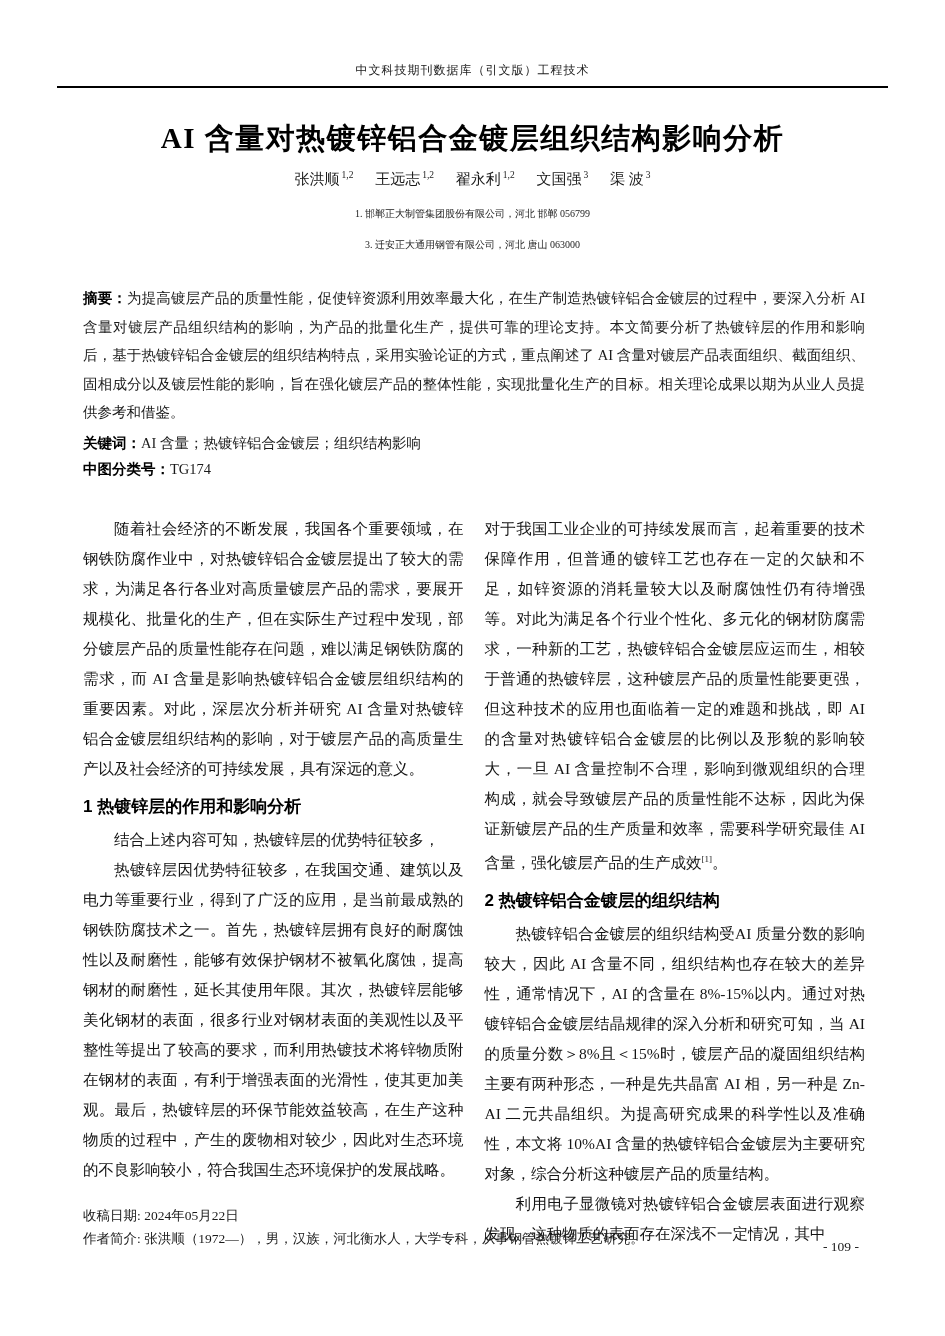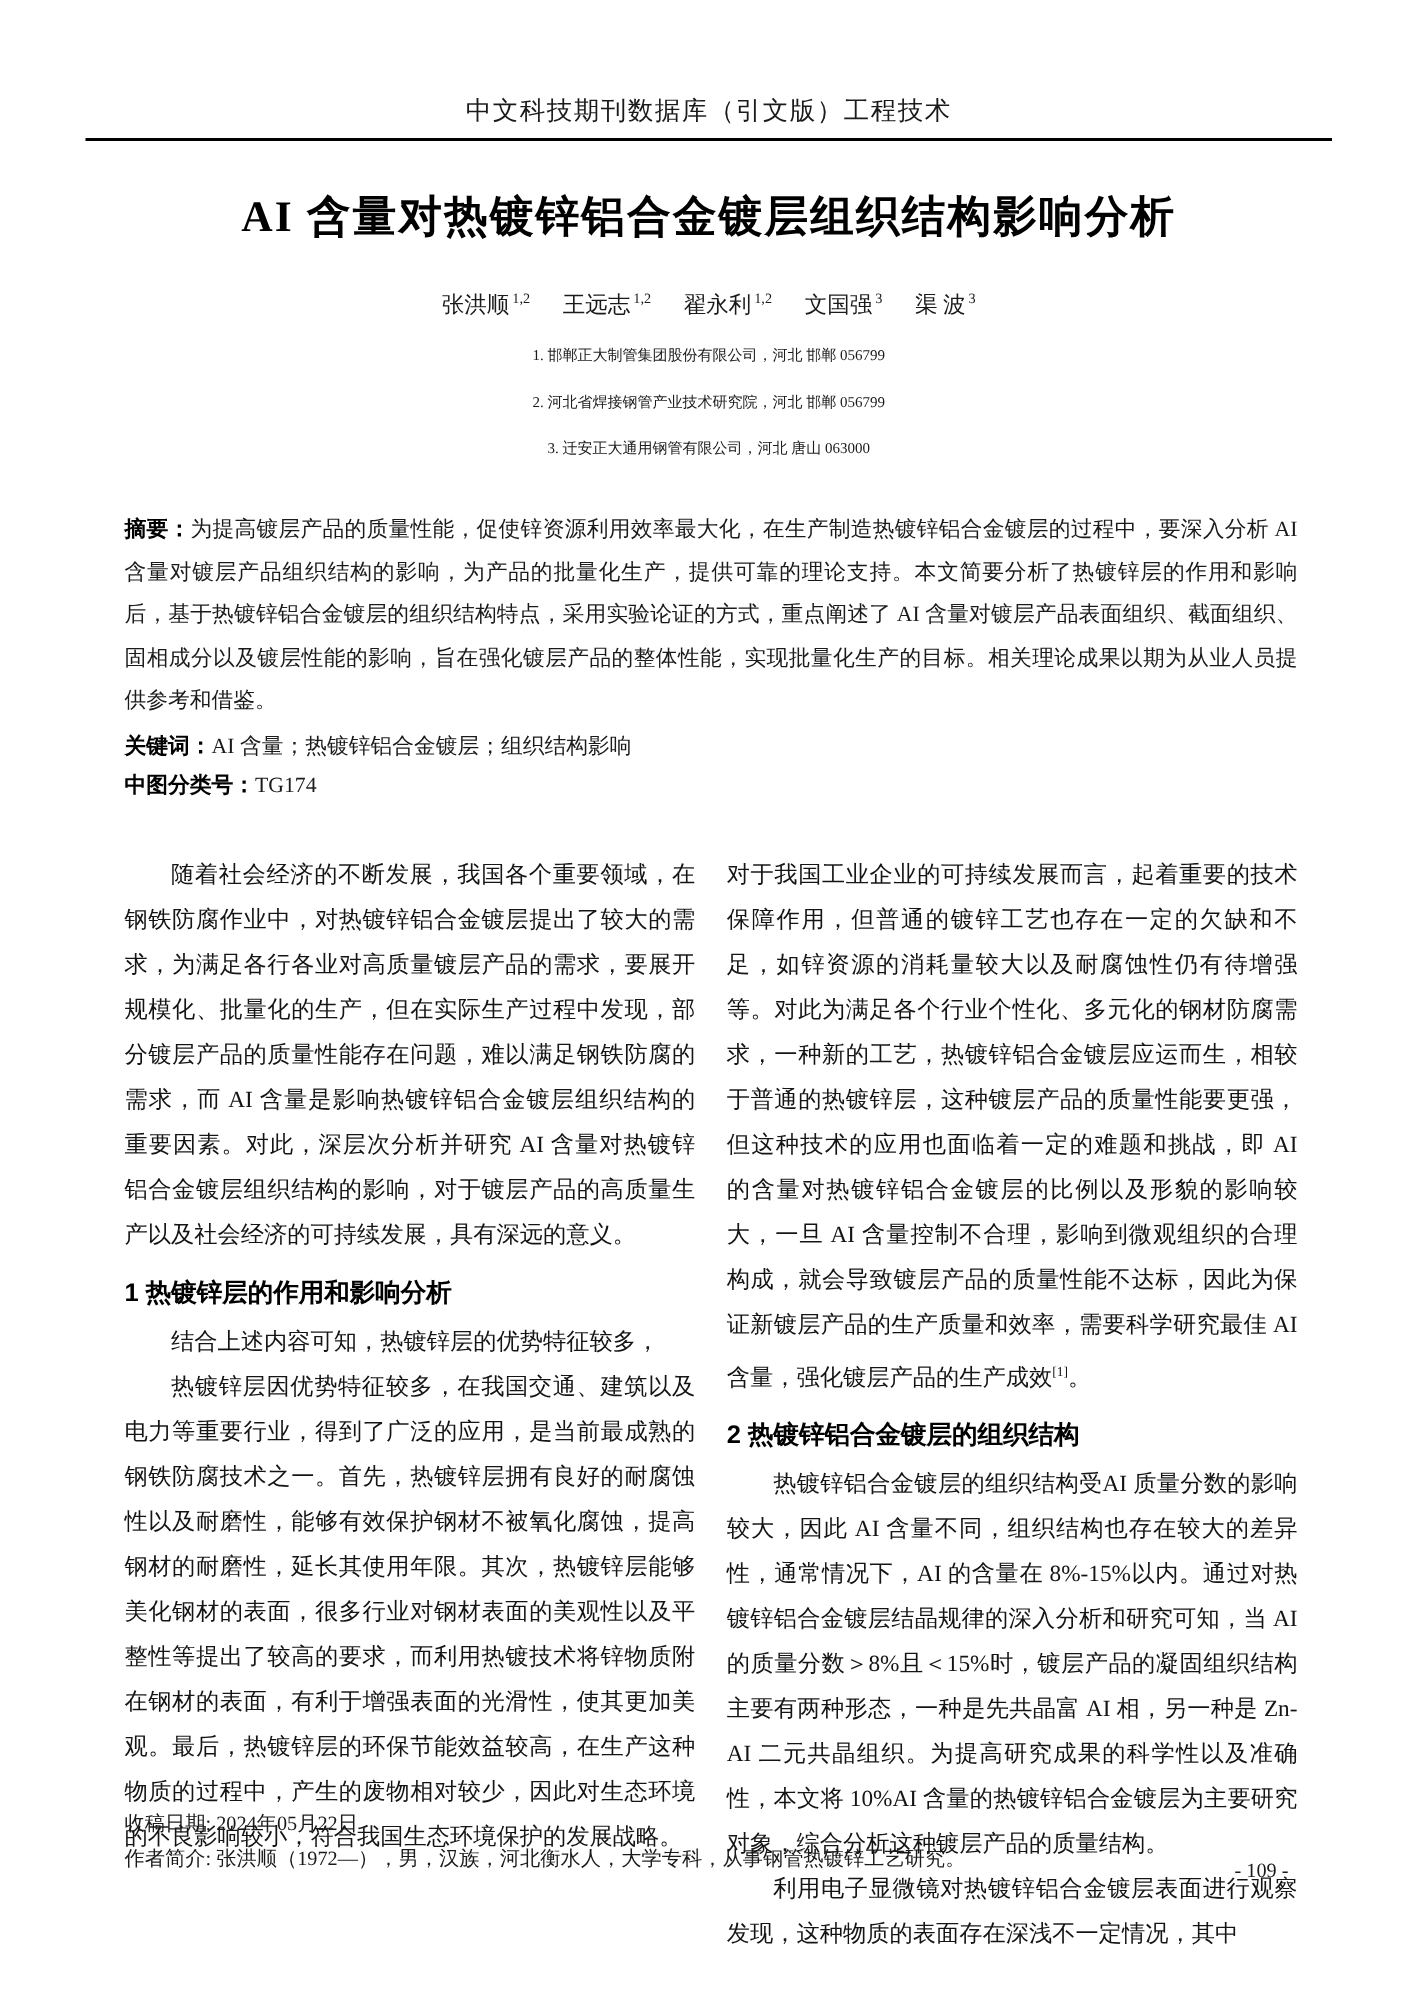--- a/index.html
+++ b/index.html
@@ -12,39 +12,39 @@
   .page {
     position: relative;
     width: 945px;
     height: 1336px;
     background: #ffffff;
     overflow: hidden;
   }
   .journal-header {
     padding-top: 62px;
     text-align: center;
-    font-size: 17px;
+    font-size: 12px;
     letter-spacing: 1px;
     color: #1a1a1a;
   }
   .header-rule {
     border-top: 2px solid #000;
     margin: 7px 57px 0 57px;
   }
   .title {
     margin-top: 31px;
     text-align: center;
     font-family: Liberation Serif, serif;
     font-size: 29px;
     font-weight: 700;
     letter-spacing: 1.5px;
     color: #000;
   }
   .authors {
-    margin-top: 29px;
+    margin-top: 11px;
     text-align: center;
     font-size: 15px;
     color: #1a1a1a;
   }
   .author { display: inline-block; margin: 0 9px; }
   .author sup { font-size: 9.5px; margin-left: 2px; }
   .affiliations { margin-top: 9px; text-align: center; }
   .affiliations p {
     font-size: 10px;
     line-height: 31px;
@@ -126,21 +126,20 @@
   <div class="authors">
     <span class="author"><span>张洪顺</span><sup>1,2</sup></span>
     <span class="author"><span>王远志</span><sup>1,2</sup></span>
     <span class="author"><span>翟永利</span><sup>1,2</sup></span>
     <span class="author"><span>文国强</span><sup>3</sup></span>
     <span class="author"><span>渠 波</span><sup>3</sup></span>
   </div>
 
   <div class="affiliations">
     <p>1. 邯郸正大制管集团股份有限公司，河北 邯郸 056799</p>
-    <p>2. 河北省焊接钢管产业技术研究院，河北 邯郸 056799</p>
     <p>3. 迁安正大通用钢管有限公司，河北 唐山 063000</p>
   </div>
 
   <div class="meta">
     <p class="abstract"><span class="lbl">摘要：</span><span>为提高镀层产品的质量性能，促使锌资源利用效率最大化，在生产制造热镀锌铝合金镀层的过程中，要深入分析 AI 含量对镀层产品组织结构的影响，为产品的批量化生产，提供可靠的理论支持。本文简要分析了热镀锌层的作用和影响后，基于热镀锌铝合金镀层的组织结构特点，采用实验论证的方式，重点阐述了 AI 含量对镀层产品表面组织、截面组织、固相成分以及镀层性能的影响，旨在强化镀层产品的整体性能，实现批量化生产的目标。相关理论成果以期为从业人员提供参考和借鉴。</span></p>
     <p class="keywords"><span class="lbl">关键词：</span><span>AI 含量；热镀锌铝合金镀层；组织结构影响</span></p>
     <p class="clc"><span class="lbl">中图分类号：</span><span>TG174</span></p>
   </div>
 
   <div class="columns">

